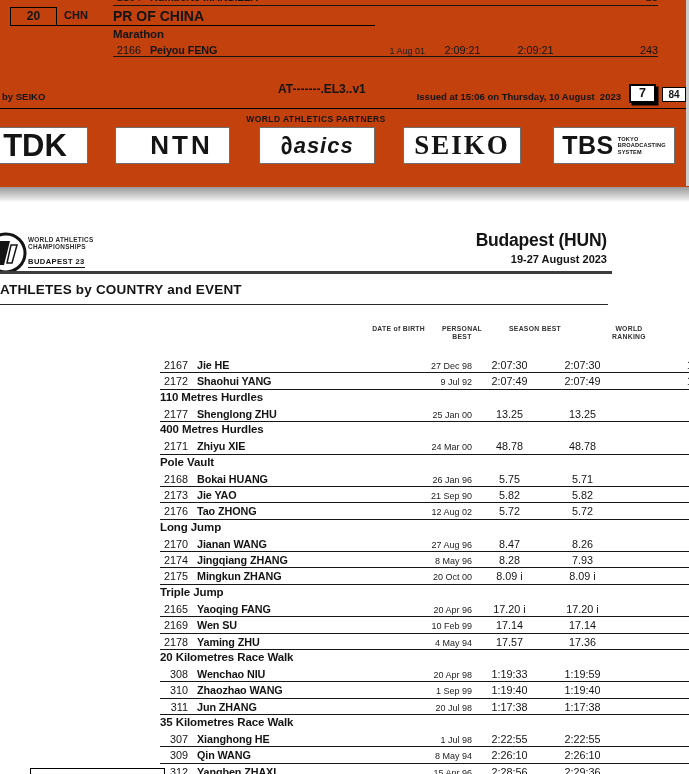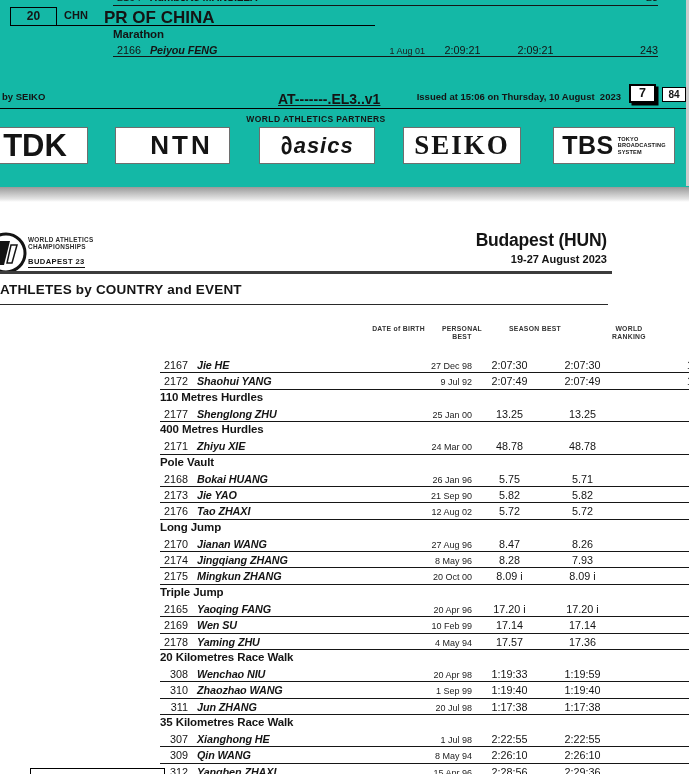--- a/index.html
+++ b/index.html
@@ -1,45 +1,45 @@
 <!DOCTYPE html>
 <html><head>
 <meta charset="utf-8">
 <style>
   html,body{margin:0;padding:0;}
   .screen{position:relative;width:689px;height:774px;background:#ffffff;overflow:hidden;
           font-family:"Liberation Sans",sans-serif;color:#141414;}
   
-  #page1{position:absolute;top:0;left:0;width:689px;height:187px;background:#14b8a6;}
+  #page1{position:absolute;top:0;left:0;width:689px;height:187px;background:#c2410c;}
   .edge-strip{position:absolute;right:0;top:0;width:3px;height:186px;background:#cccccc;}
   .rowset{position:absolute;}
   .trow{position:relative;box-sizing:border-box;padding-left:8px;}
   .trow.athlete{border-bottom:1.4px solid #161616;}
   .trow .cell{position:absolute;top:2px;white-space:nowrap;font-size:10.8px;}
   .trow .bib{left:0;width:28px;text-align:right;}
-  .trow .nm{left:37px;font-weight:bold;letter-spacing:-0.1px;font-style:italic;}
+  .trow .nm{left:37px;font-weight:bold;letter-spacing:-0.1px;}
   .trow .dob{left:230px;width:82px;text-align:right;font-size:9px;top:4px;color:#1c1c1c;}
   .trow .pb{left:312px;width:75px;text-align:center;}
   .trow .sb{left:385px;width:75px;text-align:center;}
   .trow .wr{right:0;width:62px;text-align:right;}
   .trow .evt{position:absolute;left:0;top:1px;font-weight:bold;font-size:11.5px;letter-spacing:-0.1px;white-space:nowrap;}
   #top-clip{left:113px;top:-11px;width:545px;}
   #top-clip .trow{height:17px;}
   .country-box{position:absolute;left:10px;top:7px;width:45px;height:17px;border:1.7px solid #000;
                text-align:center;font-weight:bold;font-size:12px;line-height:17px;}
   .country-code{position:absolute;left:64px;top:9px;font-weight:bold;font-size:11px;}
   .country-underline{position:absolute;left:57px;top:25px;width:318px;border-top:1.9px solid #000;}
-  .country-name{position:absolute;left:104px;top:8px;font-weight:bold;font-size:17px;}
+  .country-name{position:absolute;left:113px;top:8px;font-weight:bold;font-size:14px;}
   #p1rows{left:113px;top:27px;width:545px;}
   #p1rows .trow{height:15.2px;}
   .ranking-bar{position:absolute;left:3px;right:3px;top:67px;height:17px;border:1.3px solid #000;
                display:flex;justify-content:space-between;align-items:center;padding:0 7px;
                font-size:9.5px;font-weight:bold;}
   .foot-credit{position:absolute;left:2px;top:91px;font-size:9.5px;font-weight:bold;}
-  .foot-code{position:absolute;left:278px;top:91px;font-size:14px;font-weight:bold;text-decoration:underline;}
+  .foot-code{position:absolute;left:278px;top:82px;font-size:12px;font-weight:bold;}
   .foot-issued{position:absolute;right:68px;top:91px;font-size:9.5px;font-weight:bold;white-space:pre;}
   .pgbox{position:absolute;text-align:center;background:#fff;box-sizing:border-box;}
   .pg7{right:33px;top:84px;width:27px;height:19px;border:2.2px solid #000;box-shadow:2.5px 2.5px 0 #000;
        font-size:12.5px;font-weight:bold;line-height:15px;}
   .pg84{right:3px;top:87px;width:24px;height:15px;border:1.3px solid #000;font-size:10px;line-height:13px;font-weight:bold;}
   .foot-line{position:absolute;left:0;right:0;top:108px;border-top:1.6px solid #000;}
   .partners-title{position:absolute;left:0;top:114px;width:632px;text-align:center;
                   font-size:8.5px;font-weight:bold;letter-spacing:0.4px;}
   .pbox{position:absolute;top:127px;height:37px;border:1px solid #6e6e6e;background:#fff;
         display:flex;align-items:center;justify-content:center;box-sizing:border-box;}
@@ -245,21 +245,21 @@
         <div class="trow athlete">
           <span class="cell bib">2173</span>
           <span class="cell nm">Jie YAO</span>
           <span class="cell dob">21 Sep 90</span>
           <span class="cell pb">5.82</span>
           <span class="cell sb">5.82</span>
           <span class="cell wr">27</span>
         </div>
         <div class="trow athlete">
           <span class="cell bib">2176</span>
-          <span class="cell nm">Tao ZHAXI</span>
+          <span class="cell nm">Tao ZHONG</span>
           <span class="cell dob">12 Aug 02</span>
           <span class="cell pb">5.72</span>
           <span class="cell sb">5.72</span>
           <span class="cell wr">53</span>
         </div>
         <div class="trow event">
           <span class="evt">Long Jump</span>
         </div>
         <div class="trow athlete">
           <span class="cell bib">2170</span>

